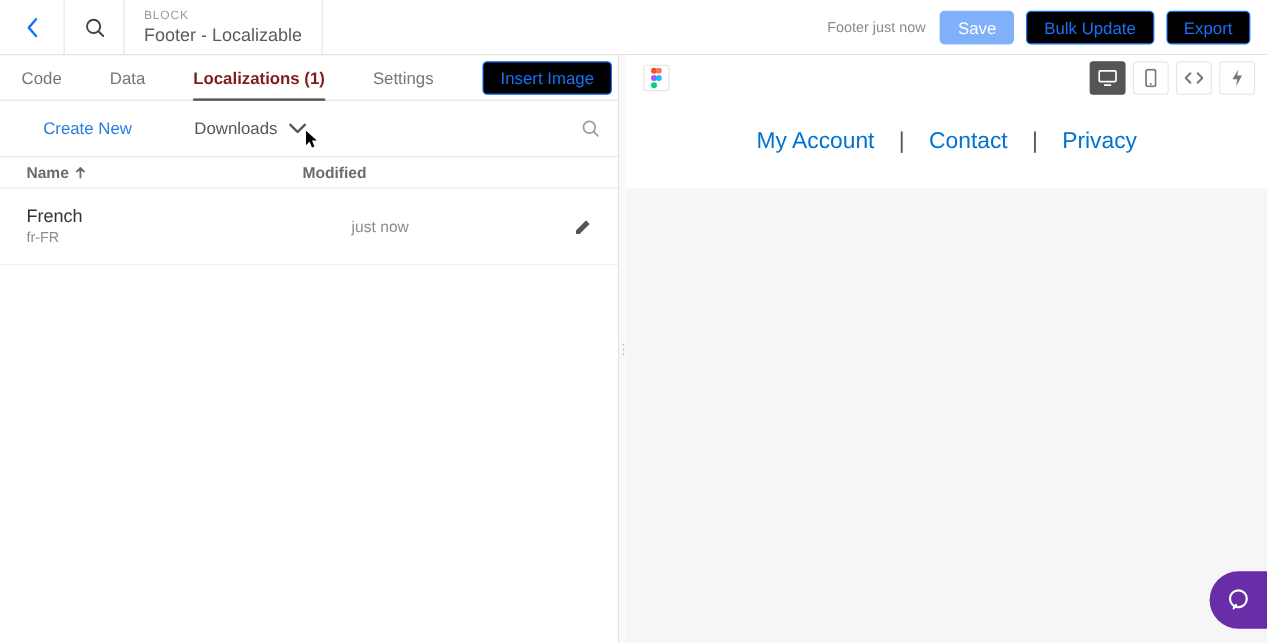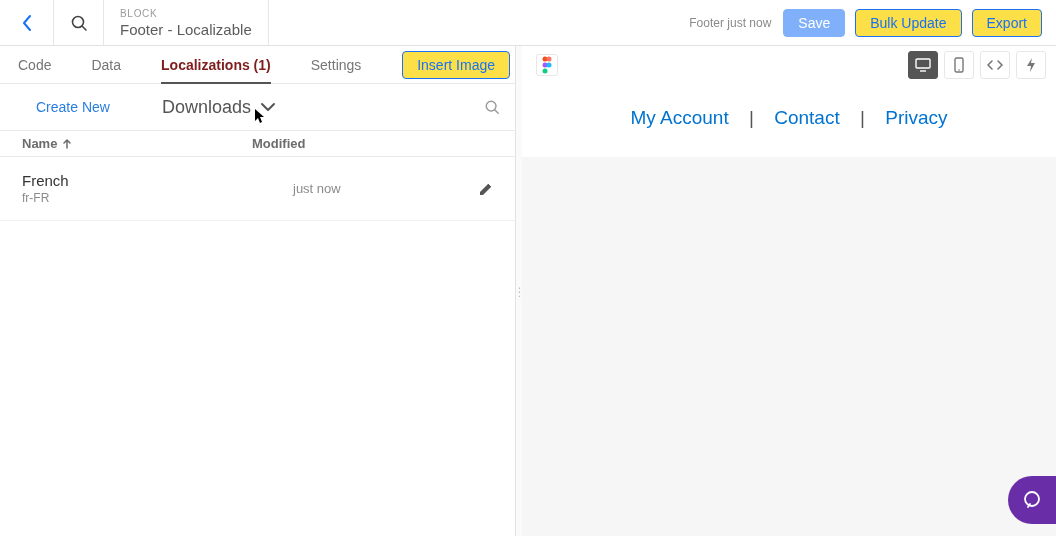--- a/index.html
+++ b/index.html
@@ -5,32 +5,32 @@
   * { box-sizing: border-box; margin: 0; padding: 0; }
   html, body { width: 1056px; height: 536px; font-family: -apple-system, "Segoe UI", "Helvetica Neue", Arial, sans-serif; background: #fff; overflow: hidden; color: #333; }
   .topbar { display: flex; align-items: center; height: 46px; border-bottom: 1px solid #e1e1e1; }
   .back-box { width: 54px; height: 46px; display: flex; align-items: center; justify-content: center; border-right: 1px solid #e7e7e7; }
   .search-box { width: 50px; height: 46px; display: flex; align-items: center; justify-content: center; border-right: 1px solid #e7e7e7; }
   .title-box { padding: 6px 16px; border-right: 1px solid #e7e7e7; height:46px; display:flex; flex-direction:column; justify-content:center;}
   .title-label { font-size: 10px; color: #9b9b9b; letter-spacing: 0.07em; }
   .title-main { font-size: 15px; color: #5c5c5c; margin-top: 2px; }
   .top-spacer { flex: 1; }
   .status-text { font-size: 12px; color: #8a8a8a; margin-right: 12px; }
-  .btn { border-radius: 4px; font-size: 14px; padding: 6px 14px; text-align: center; background: #fde047; border: 1px solid #1971f5; color: #1971f5; margin-right: 10px; cursor: pointer; line-height: 1; height:28px; display:inline-flex; align-items:center;}
+  .btn { border-radius: 4px; font-size: 14px; padding: 6px 14px; text-align: center; background: #000000; border: 1px solid #1971f5; color: #1971f5; margin-right: 10px; cursor: pointer; line-height: 1; height:28px; display:inline-flex; align-items:center;}
   .btn.primary { background: #1971f5; color: #fff; border: 1px solid #1971f5; }
   .btn.primary.faded { opacity: 0.55; }
   .main { display: flex; height: calc(536px - 46px); }
   .left { width: 522px; position: relative; }
   .tabs { display: flex; align-items: center; height: 38px; border-bottom: 1px solid #e7e7e7; padding-left: 18px; }
   .tab { font-size: 14px; color: #767676; margin-right: 40px; cursor: pointer; height: 38px; line-height: 38px; }
   .tab.active { color: #7f1d1d; font-weight: 600; border-bottom: 2px solid #555; }
   .tabs .insert-btn { margin-left: auto; margin-right: 12px; }
   .sub-row { display: flex; align-items: center; height: 46px; padding-left: 36px; border-bottom: none; }
   .link-blue { color: #2a7de1; font-size: 14px; cursor: pointer; }
-  .downloads { margin-left: 52px; font-size: 18px; color: #555; display: flex; align-items: center; }
+  .downloads { margin-left: 52px; font-size: 14px; color: #555; display: flex; align-items: center; }
   .downloads .chev { margin-left: 8px; }
   .col-headers { display: flex; align-items: center; height: 27px; border-top: 1px solid #e9e9e9; border-bottom: 1px solid #e9e9e9; padding-left: 22px; }
   .col-name { width: 230px; font-size: 13px; color: #6c6c6c; font-weight:600; display:flex; align-items:center;}
   .col-mod { font-size: 13px; color: #6c6c6c; font-weight:600;}
   .row { display: flex; align-items: center; padding: 15px 18px 15px 22px; border-bottom: 1px solid #f0f0f0; }
   .row .name-col { width: 230px; }
   .row .lang { font-size: 15px; color: #333; }
   .row .code { font-size: 12px; color: #8b8b8b; margin-top: 2px; }
   .row .mod { font-size: 13px; color: #8b8b8b; flex:1;padding-left:41px;}
   .row .pencil { margin-left:auto; margin-right:10px;}

